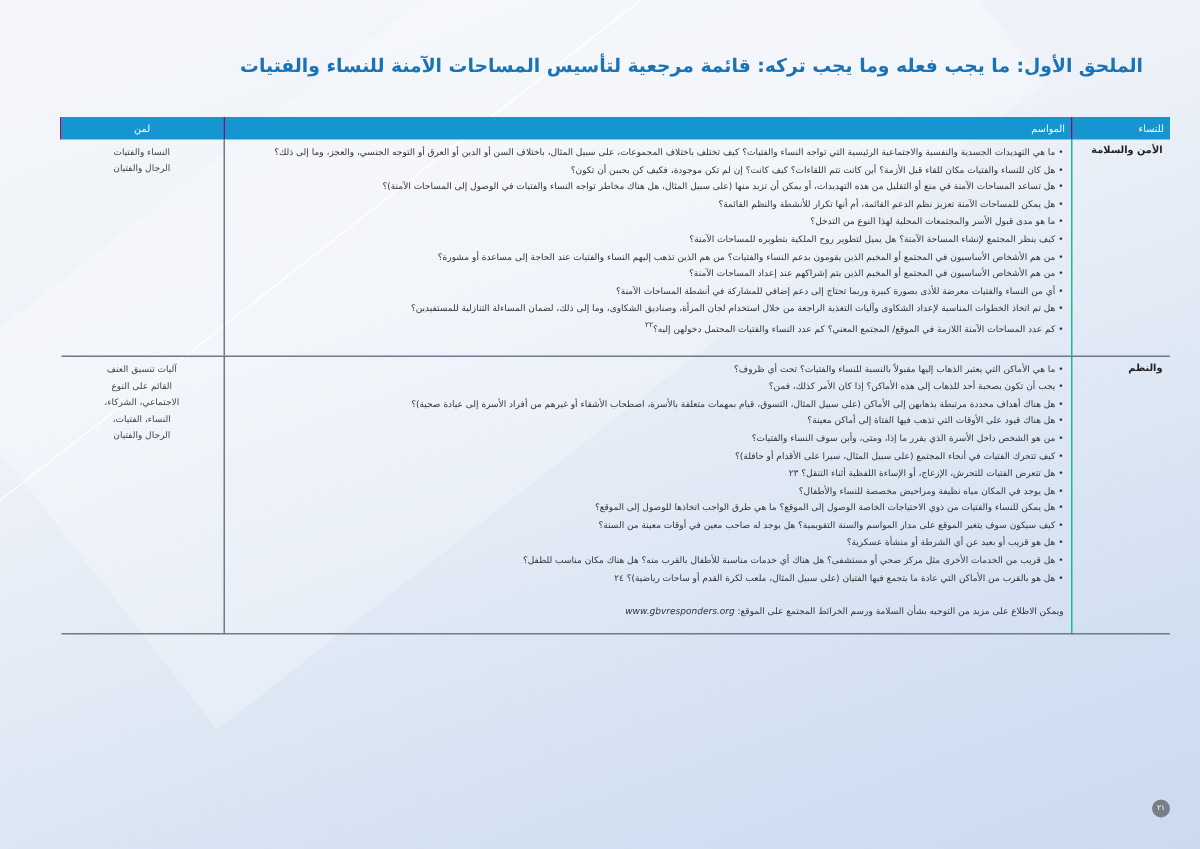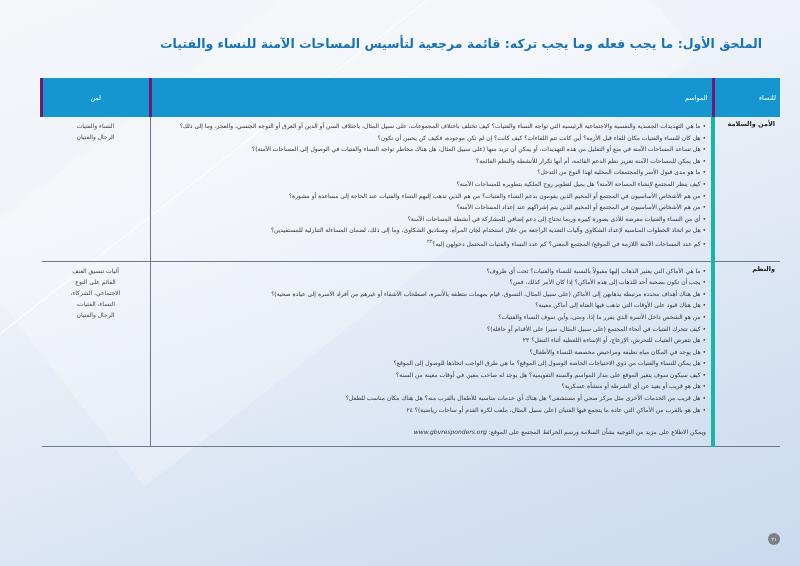--- a/index.html
+++ b/index.html
@@ -21,29 +21,29 @@
     font-size: 12.5px; font-weight: bold; color: #1a73b5;
     text-align: right; direction: rtl;
   }
   table.main {
     position: absolute; top: 78px; left: 40px; width: 740px;
     border-collapse: collapse; direction: rtl;
     font-size: 6px; color: #333;
   }
   table.main th {
     background: #1596d0; color: #fff; font-weight: normal; font-size: 6.5px;
-    padding: 14px 4px; height: 11px; text-align: right;
-    border-left: 3px solid #701a75;
+    padding: 2px 4px; height: 11px; text-align: right;
+    border-left: 1px solid #701a75;
   }
   table.main th.who { text-align: center; }
   table.main td {
     vertical-align: top; padding: 3px 5px;
     border-bottom: 1.5px solid #6b7a8c;
   }
-  td.topic { width: 55px; font-weight: bold; font-size: 6.5px; color: #222; border-left: 4px solid #14b8a6; }
+  td.topic { width: 55px; font-weight: bold; font-size: 6.5px; color: #222; border-left: 1px solid #14b8a6; }
   td.questions { border-left: 1px solid #6b7a8c; }
   td.who { width: 98px; text-align: center; font-size: 6px; color: #444; line-height: 11px; }
   ul.q { list-style: none; margin: 0; padding: 0; }
   ul.q li { line-height: 11.6px; white-space: normal; }
   ul.q li::before { content: "• "; }
   .note { margin-top: 12px; margin-bottom: 6px; line-height: 10px; }
   .note .url { font-style: italic; direction: ltr; unicode-bidi: embed; }
   .page-num {
     position: absolute; left: 768px; top: 533px; width: 12px; height: 12px; border-radius: 50%;
     background: #7a7f86; color: #fff; font-size: 5px; text-align: center; line-height: 12px;

